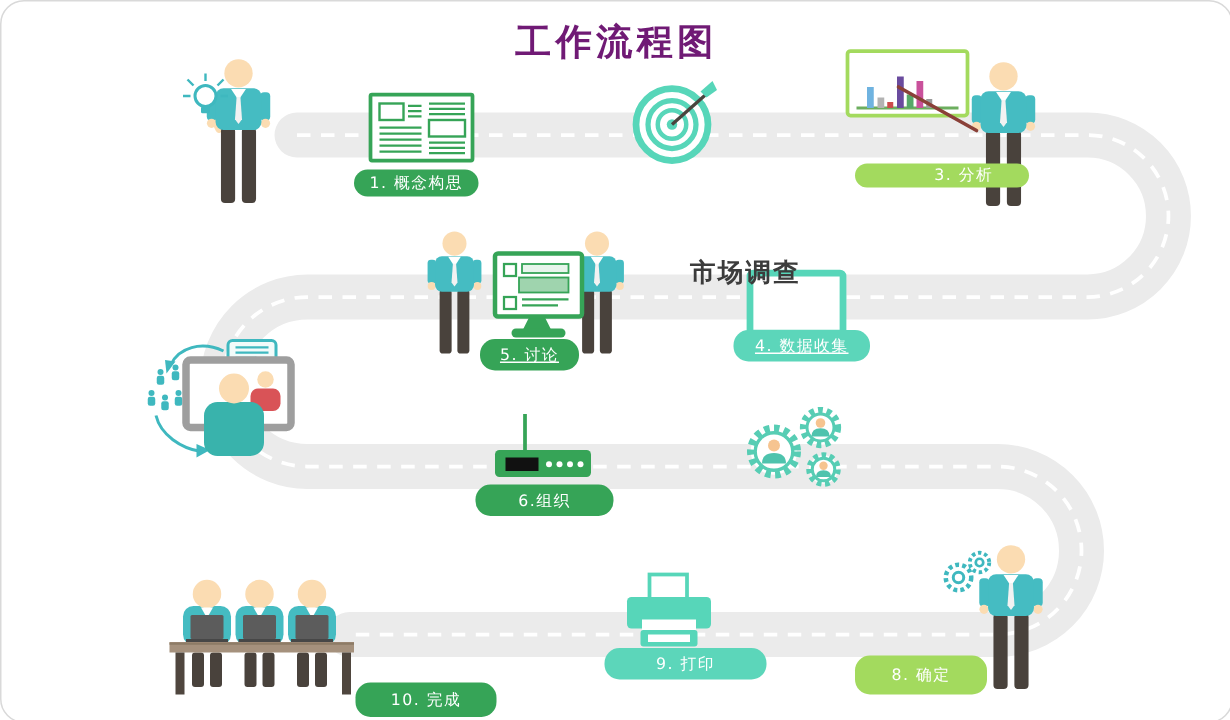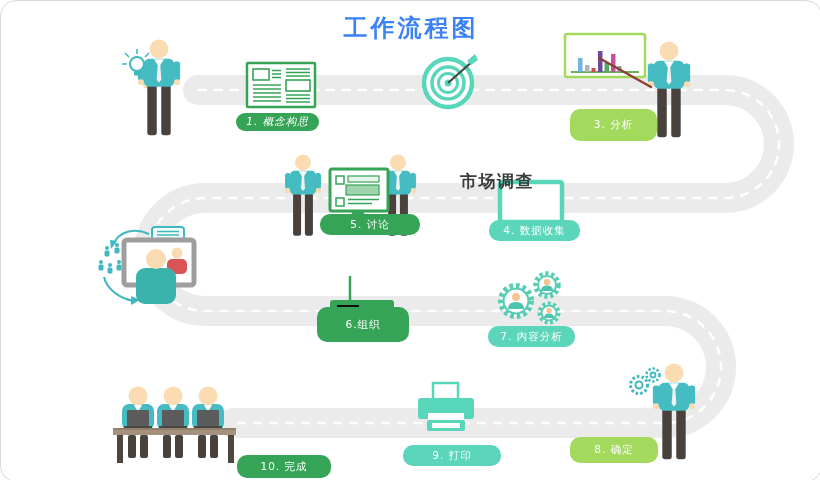--- a/index.html
+++ b/index.html
@@ -4,43 +4,43 @@
 <style>
   html,body{margin:0;padding:0;background:#ffffff;}
   .canvas{
     position:relative;width:820px;height:480px;background:#ffffff;
     border:1px solid #d9d9d9;border-radius:16px;overflow:hidden;
     font-family:"DejaVu Sans",sans-serif;
   }
   .scene{position:absolute;left:0;top:0;width:820px;height:480px;}
   .title{
     position:absolute;left:0;right:0;top:11px;text-align:center;
-    font-size:24px;font-weight:bold;color:#3b82f6;letter-spacing:3px;
+    font-size:24px;font-weight:bold;color:#701a75;letter-spacing:3px;
   }
   .note{
     position:absolute;left:459px;top:169px;font-size:17px;color:#3c3c3c;
     letter-spacing:1.5px;font-weight:bold;
   }
   .pill{
     position:absolute;border-radius:10px;color:#ffffff;
     display:flex;align-items:center;justify-content:center;
     font-size:10.5px;letter-spacing:1px;white-space:nowrap;
   }
   .pill.green{background:#36a457;}
   .pill.mint{background:#5cd6ba;}
   .pill.lightgreen{background:#a3da5e;}
-  .p1{left:235px;top:112px;width:83px;height:18px;font-style:italic;}
+  .p1{left:235px;top:112px;width:83px;height:18px;}
   .p2{left:402px;top:110px;width:87px;height:19px;}
-  .p3{left:569px;top:108px;width:87px;height:32px;}
-  .p4{left:488px;top:219px;width:91px;height:21px;}
-  .p5{left:319px;top:213px;width:100px;height:21px;}
-  .p6{left:316px;top:306px;width:92px;height:35px;}
+  .p3{left:569px;top:108px;width:87px;height:16px;padding-left:29px;}
+  .p4{left:488px;top:219px;width:91px;height:21px;text-decoration:underline;}
+  .p5{left:319px;top:225px;width:66px;height:21px;text-decoration:underline;}
+  .p6{left:316px;top:322px;width:92px;height:21px;}
   .p7{left:487px;top:325px;width:87px;height:21px;}
   .p8{left:569px;top:436px;width:88px;height:26px;}
-  .p9{left:402px;top:444px;width:98px;height:21px;}
+  .p9{left:402px;top:431px;width:108px;height:21px;}
   .p10{left:236px;top:434px;width:94px;height:23px;margin-top:20px;}
 </style>
 </head>
 <body>
 
 <div class="canvas">
 
   <svg class="scene" viewBox="0 0 820 480">
     <defs>
       <symbol id="person" viewBox="0 0 60 110">
@@ -269,18 +269,17 @@
   </svg>
 
   <div class="title">工作流程图</div>
   <div class="note">市场调查</div>
 
   <div class="pill green p1">1. 概念构思</div>
   <div class="pill lightgreen p3">3. 分析</div>
   <div class="pill mint p4">4. 数据收集</div>
   <div class="pill green p5">5. 讨论</div>
   <div class="pill green p6">6.组织</div>
-  <div class="pill mint p7">7. 内容分析</div>
   <div class="pill lightgreen p8">8. 确定</div>
   <div class="pill mint p9">9. 打印</div>
   <div class="pill green p10">10. 完成</div>
 
 </div>
 
 </body></html>

